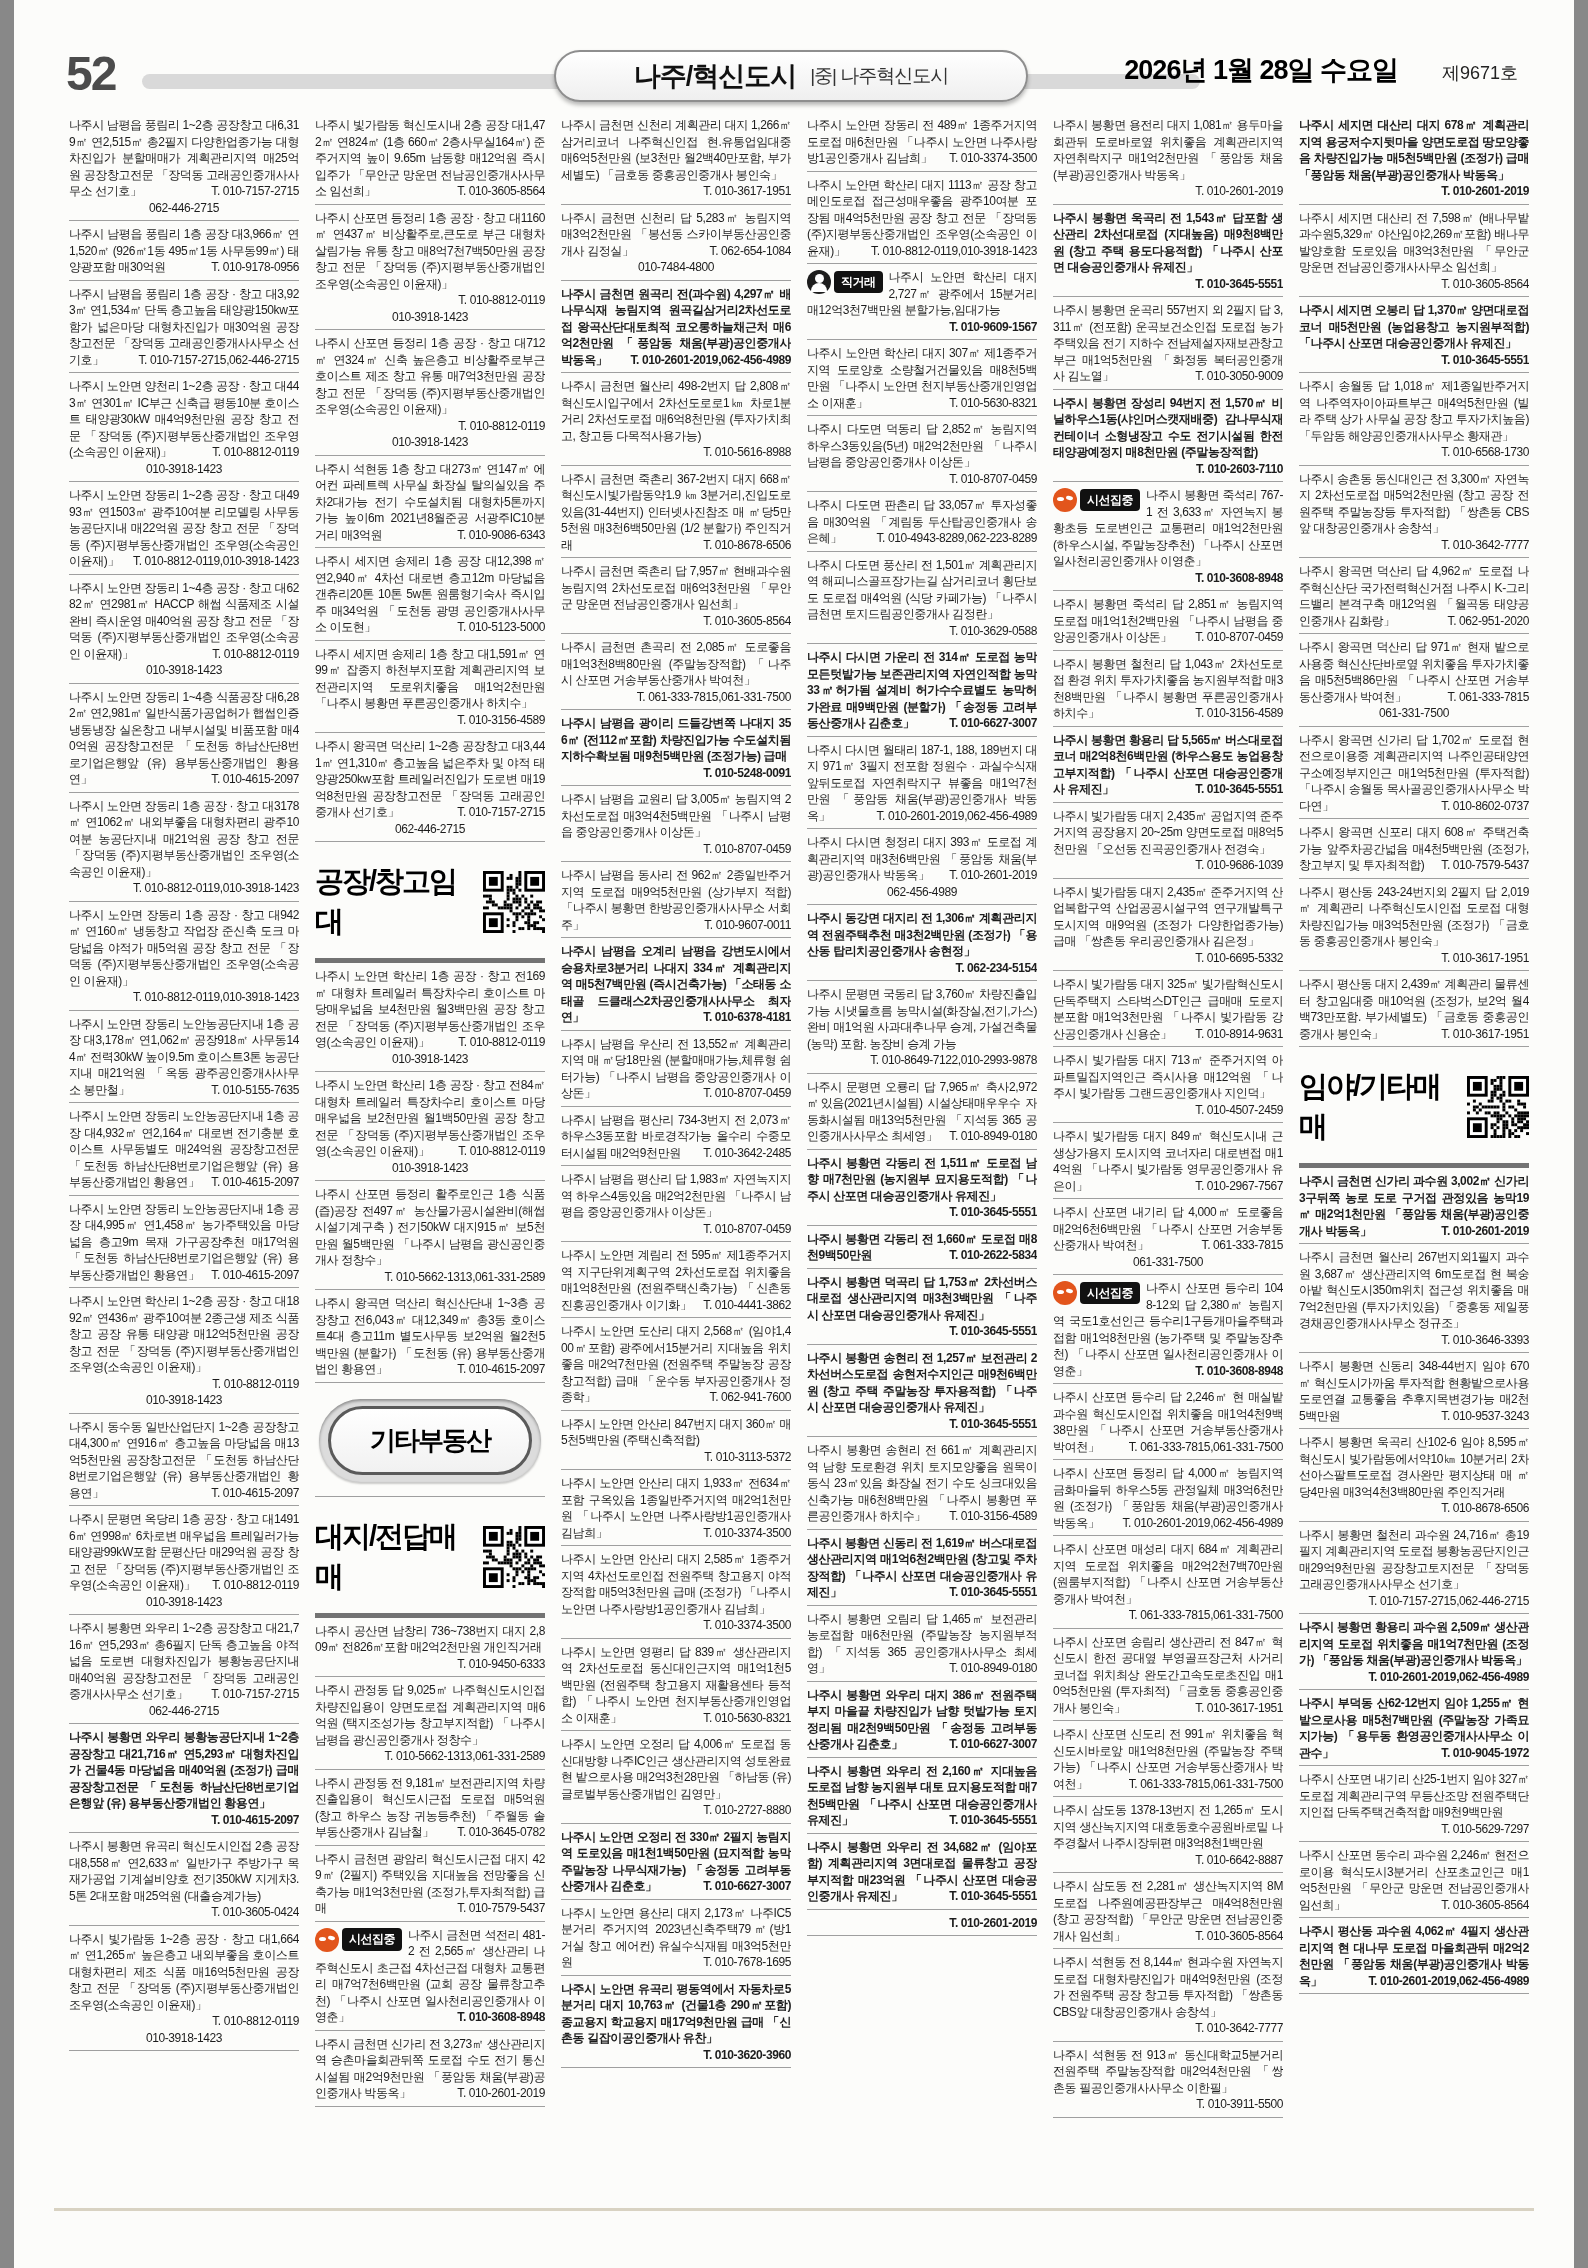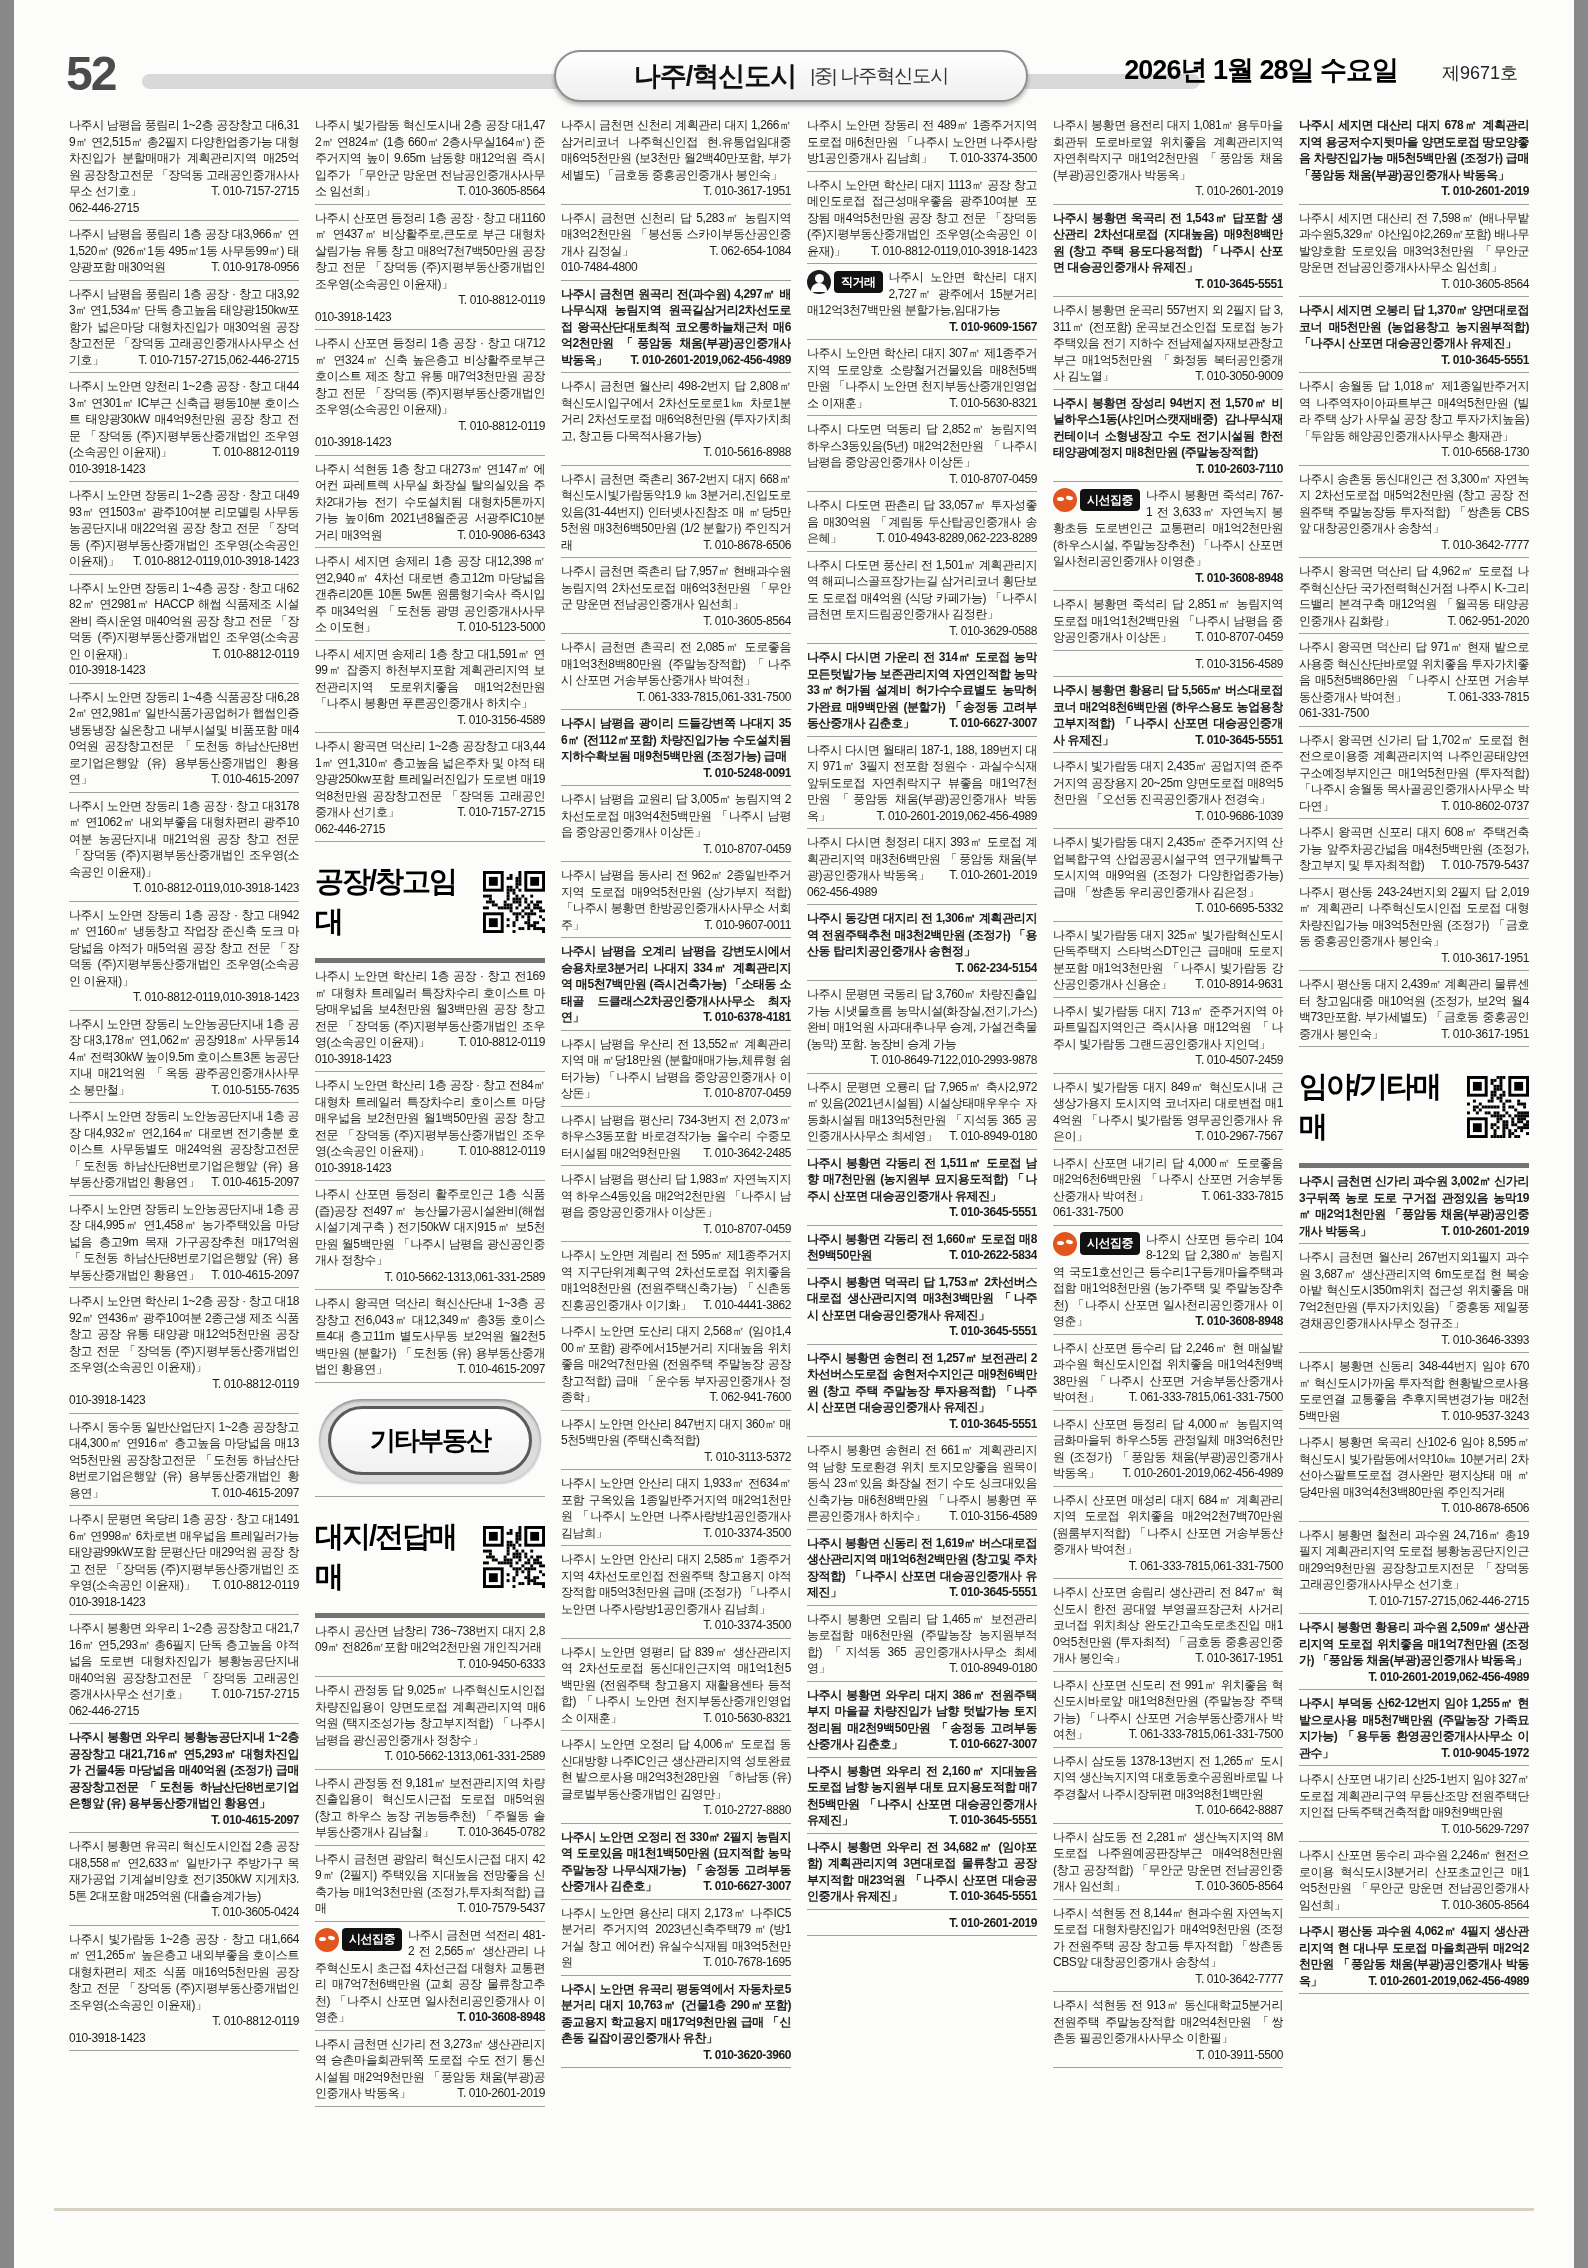--- a/index.html
+++ b/index.html
@@ -18,21 +18,21 @@
   #dateline .d{font-size:27px;font-weight:800;letter-spacing:-1px;color:#000;}
   #dateline .i{font-size:18px;font-weight:500;color:#222;margin-left:36px;}
   
   #columns{position:absolute;top:112px;left:55px;width:1478px;height:2078px;display:flex;gap:16px;overflow:hidden;}
   .col{width:230px;flex:0 0 230px;overflow:hidden;}
   
   .ad{font-size:12px;line-height:16.5px;letter-spacing:-0.4px;text-align:justify;word-break:break-all;
       padding:5px 0 4px;border-bottom:1px solid #9f9f9f;overflow:hidden;}
   .ad.bold{font-weight:700;}
   .tel{float:right;white-space:nowrap;}
-  .telline{text-align:left;clear:right;}
+  .telline{text-align:center;clear:right;}
   .tel.tb,.telline.tb{font-weight:800;}
   .badge{float:left;display:inline-flex;align-items:center;gap:3px;margin:1px 6px 1px 0;}
   .badge .circ{width:24px;height:24px;border-radius:50%;display:inline-block;position:relative;}
   .badge .circ.person{background:#1d1d1d;}
   .badge .circ.person::before{content:"";position:absolute;left:7.5px;top:4px;width:9px;height:9px;border-radius:50%;background:#fff;}
   .badge .circ.person::after{content:"";position:absolute;left:4px;top:13px;width:16px;height:9px;border-radius:8px 8px 0 0;background:#fff;}
   .badge .circ.eyes{background:#e2551c;}
   .badge .circ.eyes::before{content:"";position:absolute;left:4px;top:9px;width:7px;height:4px;border-radius:50%;background:#fff;}
   .badge .circ.eyes::after{content:"";position:absolute;left:13px;top:8px;width:7px;height:4px;border-radius:50%;background:#fff;transform:rotate(12deg);}
   .badge .tag{background:#111;color:#fff;font-size:12px;font-weight:800;letter-spacing:-0.5px;
@@ -423,21 +423,21 @@
       <div class="col">
         <div class="ad"><span>나주시 봉황면 용전리 대지 1,081㎡ 용두마을회관뒤 도로바로옆 위치좋음 계획관리지역 자연취락지구 매1억2천만원 「풍암동 채움(부광)공인중개사 박동옥」</span><span class="tel">&nbsp;&nbsp;T. 010-2601-2019</span></div>
         <div class="ad bold"><span>나주시 봉황면 욱곡리 전 1,543㎡ 답포함 생산관리 2차선대로접 (지대높음) 매9천8백만원 (창고 주택 용도다용적합) 「나주시 산포면 대승공인중개사 유제진」</span><span class="tel">&nbsp;&nbsp;T. 010-3645-5551</span></div>
         <div class="ad"><span>나주시 봉황면 운곡리 557번지 외 2필지 답 3,311㎡ (전포함) 운곡보건소인접 도로접 농가주택있음 전기 지하수 전남제설자재보관창고 부근 매1억5천만원 「화정동 복터공인중개사 김노열」</span><span class="tel">&nbsp;&nbsp;T. 010-3050-9009</span></div>
         <div class="ad bold"><span>나주시 봉황면 장성리 94번지 전 1,570㎡ 비닐하우스1동(샤인머스캣재배중) 감나무식재 컨테이너 소형냉장고 수도 전기시설됨 한전태양광예정지 매8천만원 (주말농장적합)</span><span class="tel">&nbsp;&nbsp;T. 010-2603-7110</span></div>
         <div class="ad"><span class="badge">
             <span class="circ eyes"></span>
             <span class="tag">시선집중</span>
           </span><span>나주시 봉황면 죽석리 767-1 전 3,633㎡ 자연녹지 봉황초등 도로변인근 교통편리 매1억2천만원 (하우스시설, 주말농장추천) 「나주시 산포면 일사천리공인중개사 이영춘」</span><span class="tel tb">&nbsp;&nbsp;T. 010-3608-8948</span></div>
         <div class="ad"><span>나주시 봉황면 죽석리 답 2,851㎡ 농림지역 도로접 매1억1천2백만원 「나주시 남평읍 중앙공인중개사 이상돈」</span><span class="tel">&nbsp;&nbsp;T. 010-8707-0459</span></div>
-        <div class="ad"><span class="tel">&nbsp;&nbsp;T. 010-3156-4589</span></div>
+        <div class="ad"><span>나주시 봉황면 철천리 답 1,043㎡ 2차선도로접 환경 위치 투자가치좋음 농지원부적합 매3천8백만원 「나주시 봉황면 푸른공인중개사 하치수」</span><span class="tel">&nbsp;&nbsp;T. 010-3156-4589</span></div>
         <div class="ad bold"><span>나주시 봉황면 황용리 답 5,565㎡ 버스대로접 코너 매2억8천6백만원 (하우스용도 농업용창고부지적합) 「나주시 산포면 대승공인중개사 유제진」</span><span class="tel">&nbsp;&nbsp;T. 010-3645-5551</span></div>
         <div class="ad"><span>나주시 빛가람동 대지 2,435㎡ 공업지역 준주거지역 공장용지 20~25m 양면도로접 매8억5천만원 「오선동 진곡공인중개사 전경숙」</span><span class="tel">&nbsp;&nbsp;T. 010-9686-1039</span></div>
         <div class="ad"><span>나주시 빛가람동 대지 2,435㎡ 준주거지역 산업복합구역 산업공공시설구역 연구개발특구 도시지역 매9억원 (조정가 다양한업종가능) 급매 「쌍촌동 우리공인중개사 김은정」</span><span class="tel">&nbsp;&nbsp;T. 010-6695-5332</span></div>
         <div class="ad"><span>나주시 빛가람동 대지 325㎡ 빛가람혁신도시 단독주택지 스타벅스DT인근 급매매 도로지분포함 매1억3천만원 「나주시 빛가람동 강산공인중개사 신용순」</span><span class="tel">&nbsp;&nbsp;T. 010-8914-9631</span></div>
         <div class="ad"><span>나주시 빛가람동 대지 713㎡ 준주거지역 아파트밀집지역인근 즉시사용 매12억원 「나주시 빛가람동 그랜드공인중개사 지인덕」</span><span class="tel">&nbsp;&nbsp;T. 010-4507-2459</span></div>
         <div class="ad"><span>나주시 빛가람동 대지 849㎡ 혁신도시내 근생상가용지 도시지역 코너자리 대로변접 매14억원 「나주시 빛가람동 영무공인중개사 유은이」</span><span class="tel">&nbsp;&nbsp;T. 010-2967-7567</span></div>
         <div class="ad"><span>나주시 산포면 내기리 답 4,000㎡ 도로좋음 매2억6천6백만원 「나주시 산포면 거송부동산중개사 박여천」</span><span class="tel">&nbsp;&nbsp;T. 061-333-7815</span><div class="telline">061-331-7500</div></div>
         <div class="ad"><span class="badge">
             <span class="circ eyes"></span>
             <span class="tag">시선집중</span>

